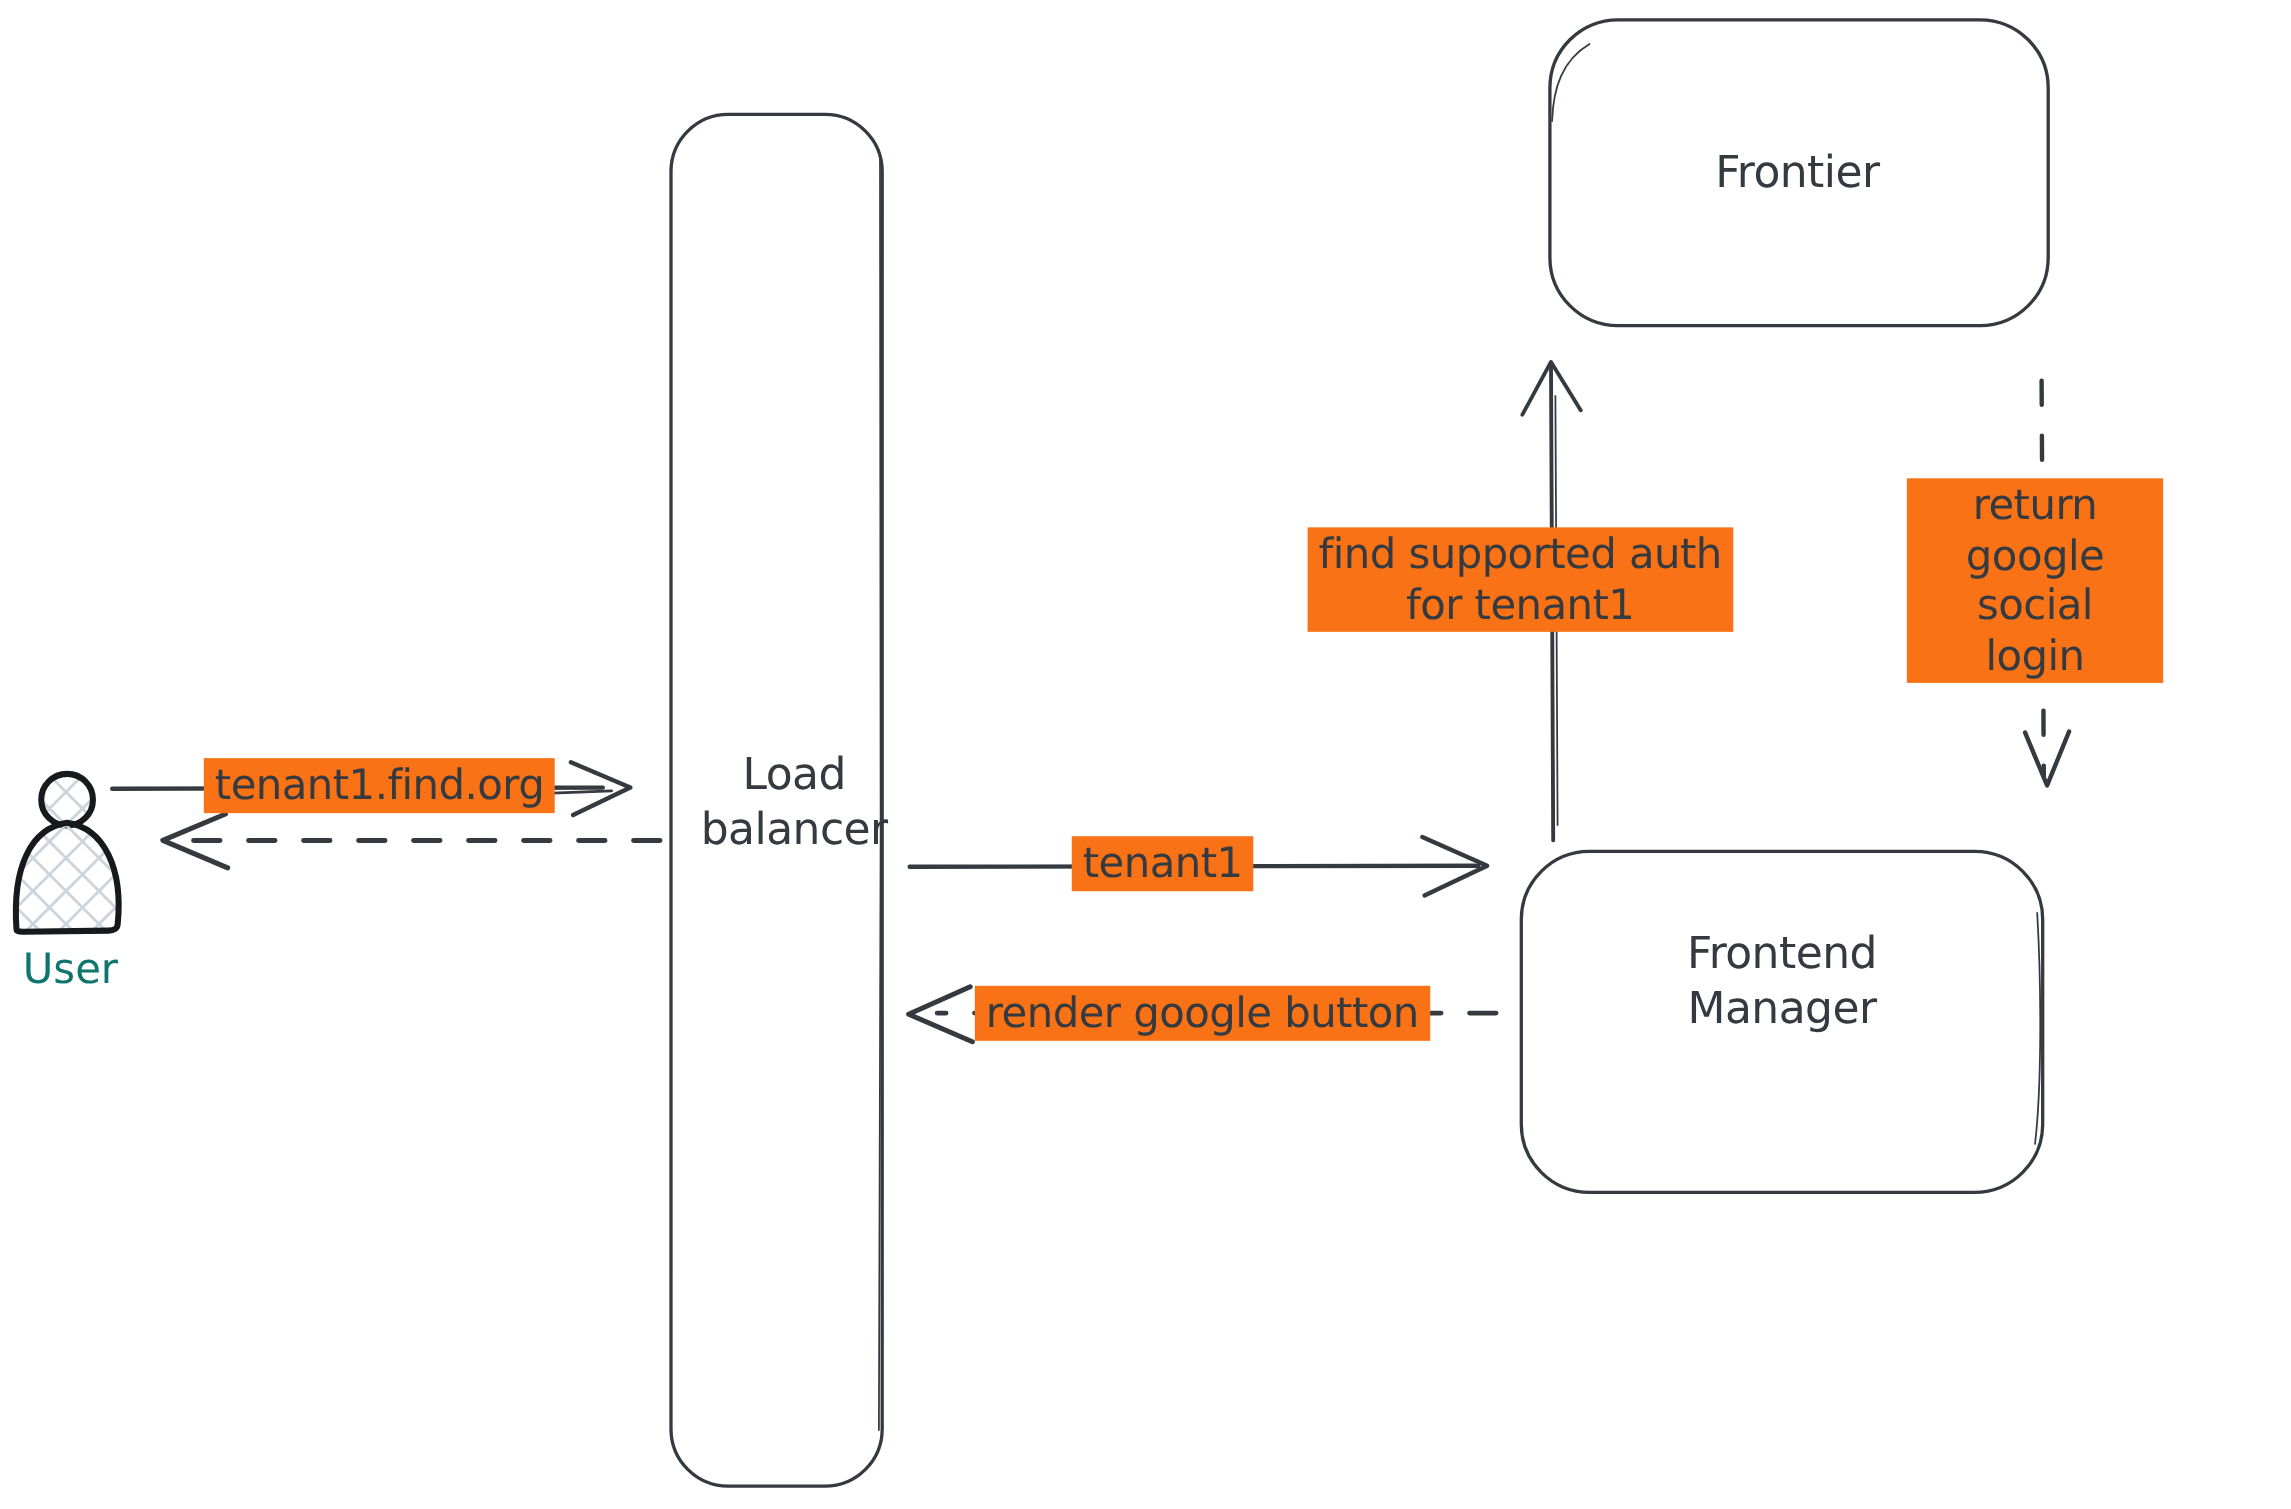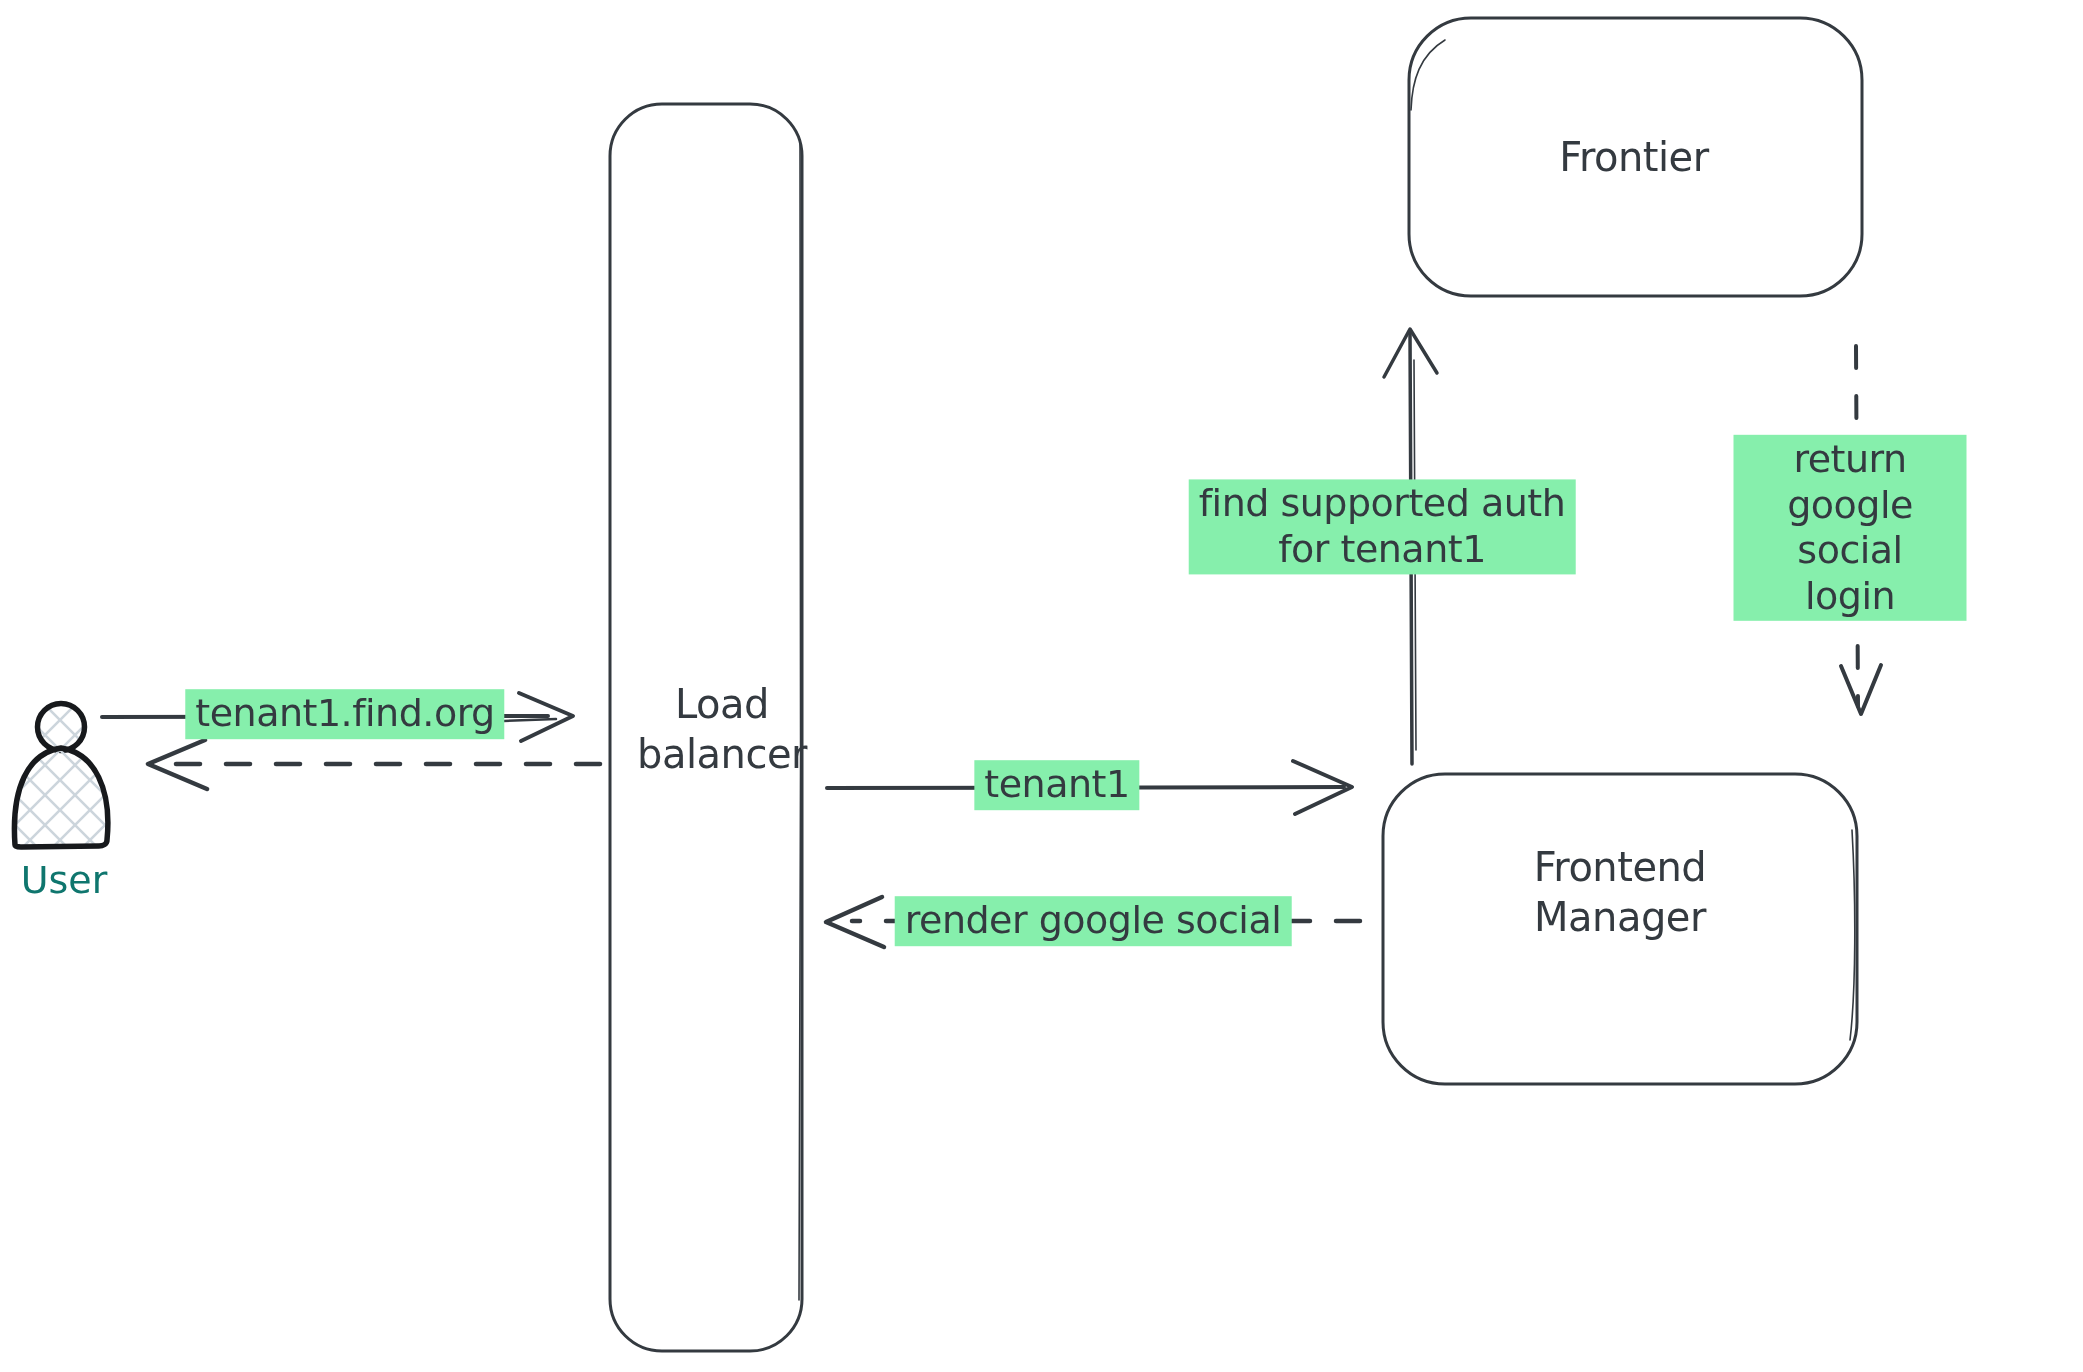--- a/index.html
+++ b/index.html
@@ -16,21 +16,21 @@
     position: absolute;
     transform: translate(-50%, -50%);
     font-size: 38px;
     line-height: 1.2;
     white-space: pre-line;
     text-align: center;
     color: #343a40;
     letter-spacing: -0.5px;
   }
   .edge-lbl {
-    background: #86efac;
+    background: #f97316;
     padding: 2px 10px;
   }
   .node-lbl {
     font-size: 40px;
     line-height: 1.25;
   }
   .actor-lbl {
     font-size: 38px;
     color: #0f766e;
     letter-spacing: 0;
@@ -95,17 +95,17 @@
 
 <div class="lbl node-lbl" style="left:706px; top:729px;margin-left:16px;">Load
 balancer</div>
 <div class="lbl node-lbl" style="left:1634px; top:157px;text-align:center;">Frontier</div>
 <div class="lbl node-lbl" style="left:1620px; top:892px;">Frontend
 Manager</div>
 <div class="lbl actor-lbl" style="left:64px; top:881px;">User</div>
 
 <div class="lbl edge-lbl" style="left:345px; top:714px;">tenant1.find.org</div>
 <div class="lbl edge-lbl" style="left:1057px; top:785px;">tenant1</div>
-<div class="lbl edge-lbl" style="left:1093px; top:921px;">render google social</div>
+<div class="lbl edge-lbl" style="left:1093px; top:921px;">render google button</div>
 <div class="lbl edge-lbl" style="left:1382px; top:527px;">find supported auth
 for tenant1</div>
 <div class="lbl edge-lbl" style="left:1850px; top:528px;">return google social
 login</div>
 
 </body></html>

